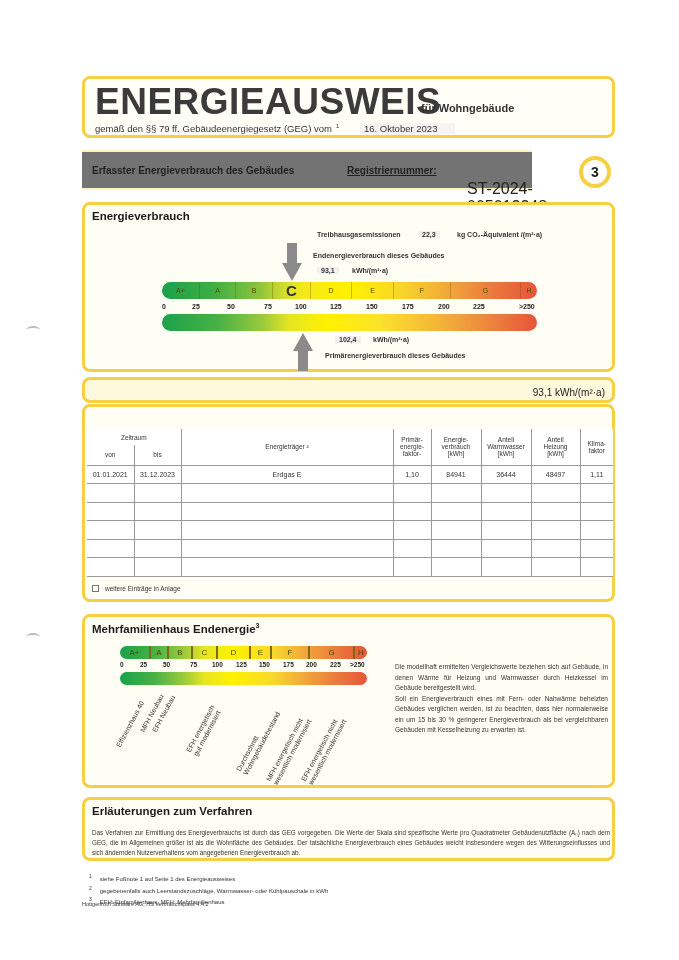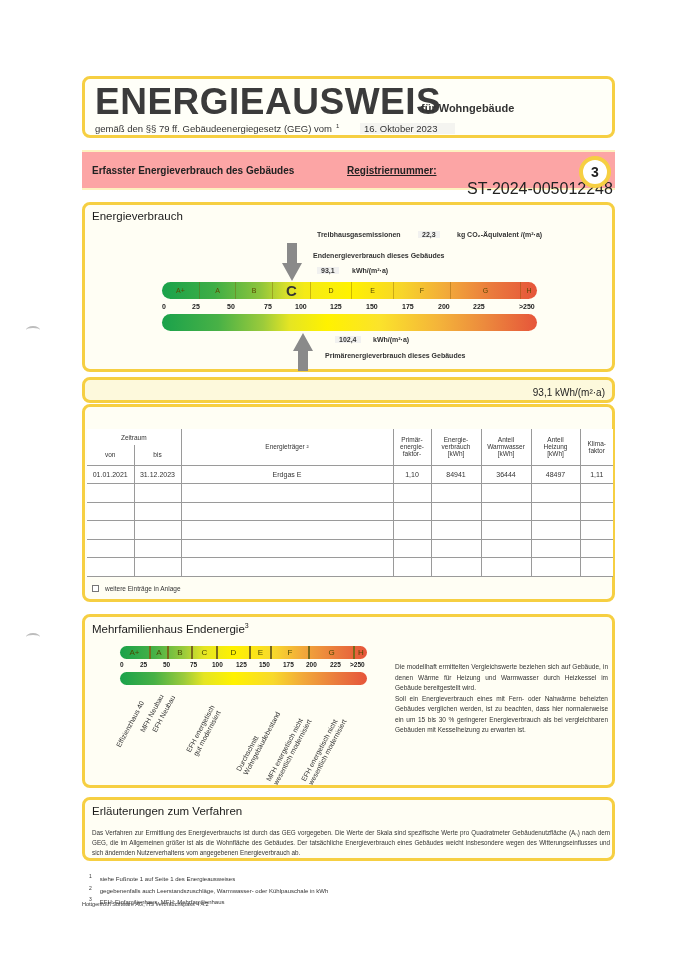--- a/index.html
+++ b/index.html
@@ -6,32 +6,32 @@
   body {
     width: 679px; height: 960px; background: #ffffff; position: relative;
     font-family: "Liberation Sans", sans-serif; color: #222; overflow: hidden;
   }
   .punch { position: absolute; width: 14px; height: 8px; border-top: 2px solid #bdbdbd; border-radius: 50% 50% 0 0; }
   .box {
     position: absolute; left: 82px; width: 533px;
     border: 3px solid #f6cf42; border-radius: 8px; background: #fffef4;
   }
   .box-head { background: #fdf9dc; }
-  .sec-title { font-weight: normal; font-size: 11.5px; color: #1b1b1b; }
+  .sec-title { font-weight: bold; font-size: 11.5px; color: #1b1b1b; }
 
   
   #title-box { top: 76px; height: 62px; background: #fffff8; }
   #big-title { position: absolute; left: 10px; top: 2px; font-size: 37px; font-weight: bold; color: #3b3b3b; letter-spacing: 0.5px; }
   #title-sub { position: absolute; left: 336px; top: 23px; font-size: 11px; font-weight: bold; color: #333; }
   #title-line { position: absolute; left: 10px; top: 44px; font-size: 9.5px; color: #333; }
   #title-sup { font-size: 6px; vertical-align: super; margin-left: 4px; }
   #title-date { position: absolute; left: 275px; top: 44px; font-size: 9.5px; color: #333; background: #f4f4f0; padding: 0 18px 0 4px; }
 
   
-  #reg-row { position: absolute; left: 82px; top: 150px; width: 533px; height: 40px; background: #fca5a5; border-top: 2px solid #fdf2c0; border-bottom: 2px solid #fdf2c0; }
+  #reg-row { position: absolute; left: 82px; top: 150px; width: 450px; height: 40px; background: #737373; border-top: 2px solid #fdf2c0; border-bottom: 2px solid #fdf2c0; }
   #reg-left { position: absolute; left: 10px; top: 13px; font-size: 10px; font-weight: bold; }
   #reg-label { position: absolute; left: 265px; top: 13px; font-size: 10px; font-weight: bold; text-decoration: underline; }
   #reg-value { position: absolute; left: 385px; top: 28px; font-size: 16px; }
   #page-num { position: absolute; left: 497px; top: 4px; width: 32px; height: 32px; border: 4px solid #f6cf42; border-radius: 50%; background: #fff; font-weight: bold; font-size: 14px; text-align: center; line-height: 24px; }
 
   
   #ev-box { top: 202px; height: 170px; }
   #ev-title { position: absolute; left: 7px; top: 5px; }
   .small { font-size: 7px; font-weight: bold; color: #333; position: absolute; }
   .valbox { background: #f1f1ef; padding: 0 4px; }

